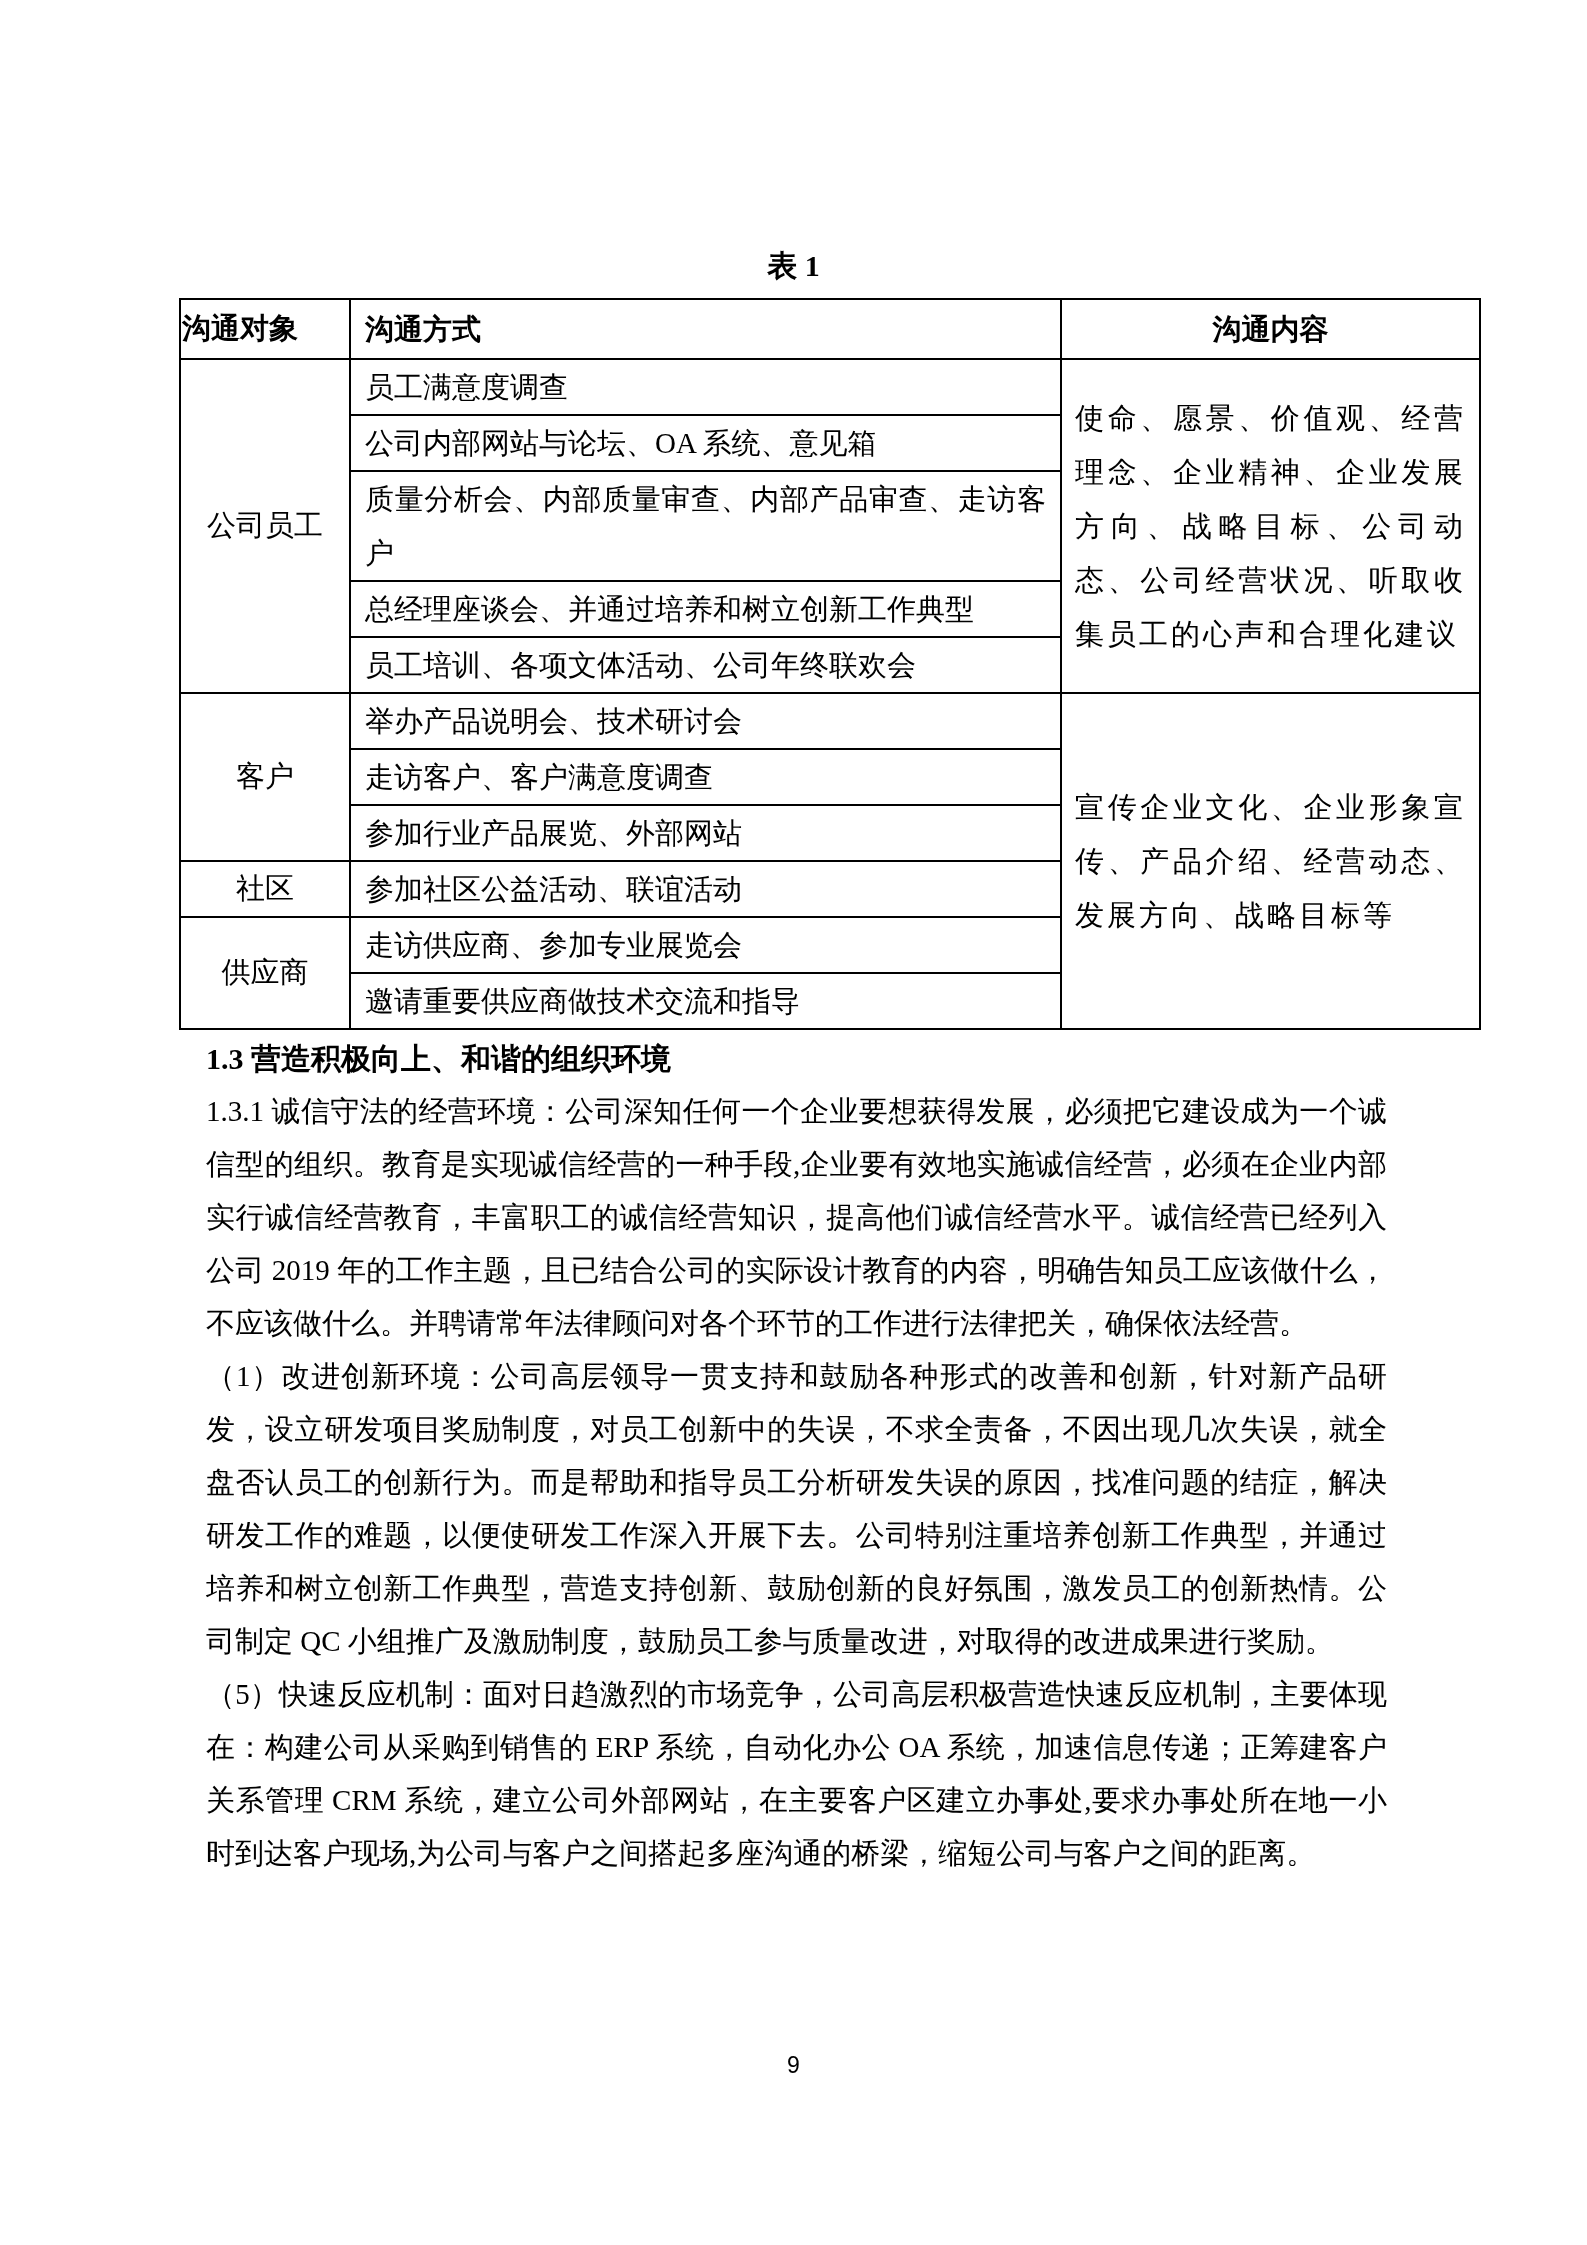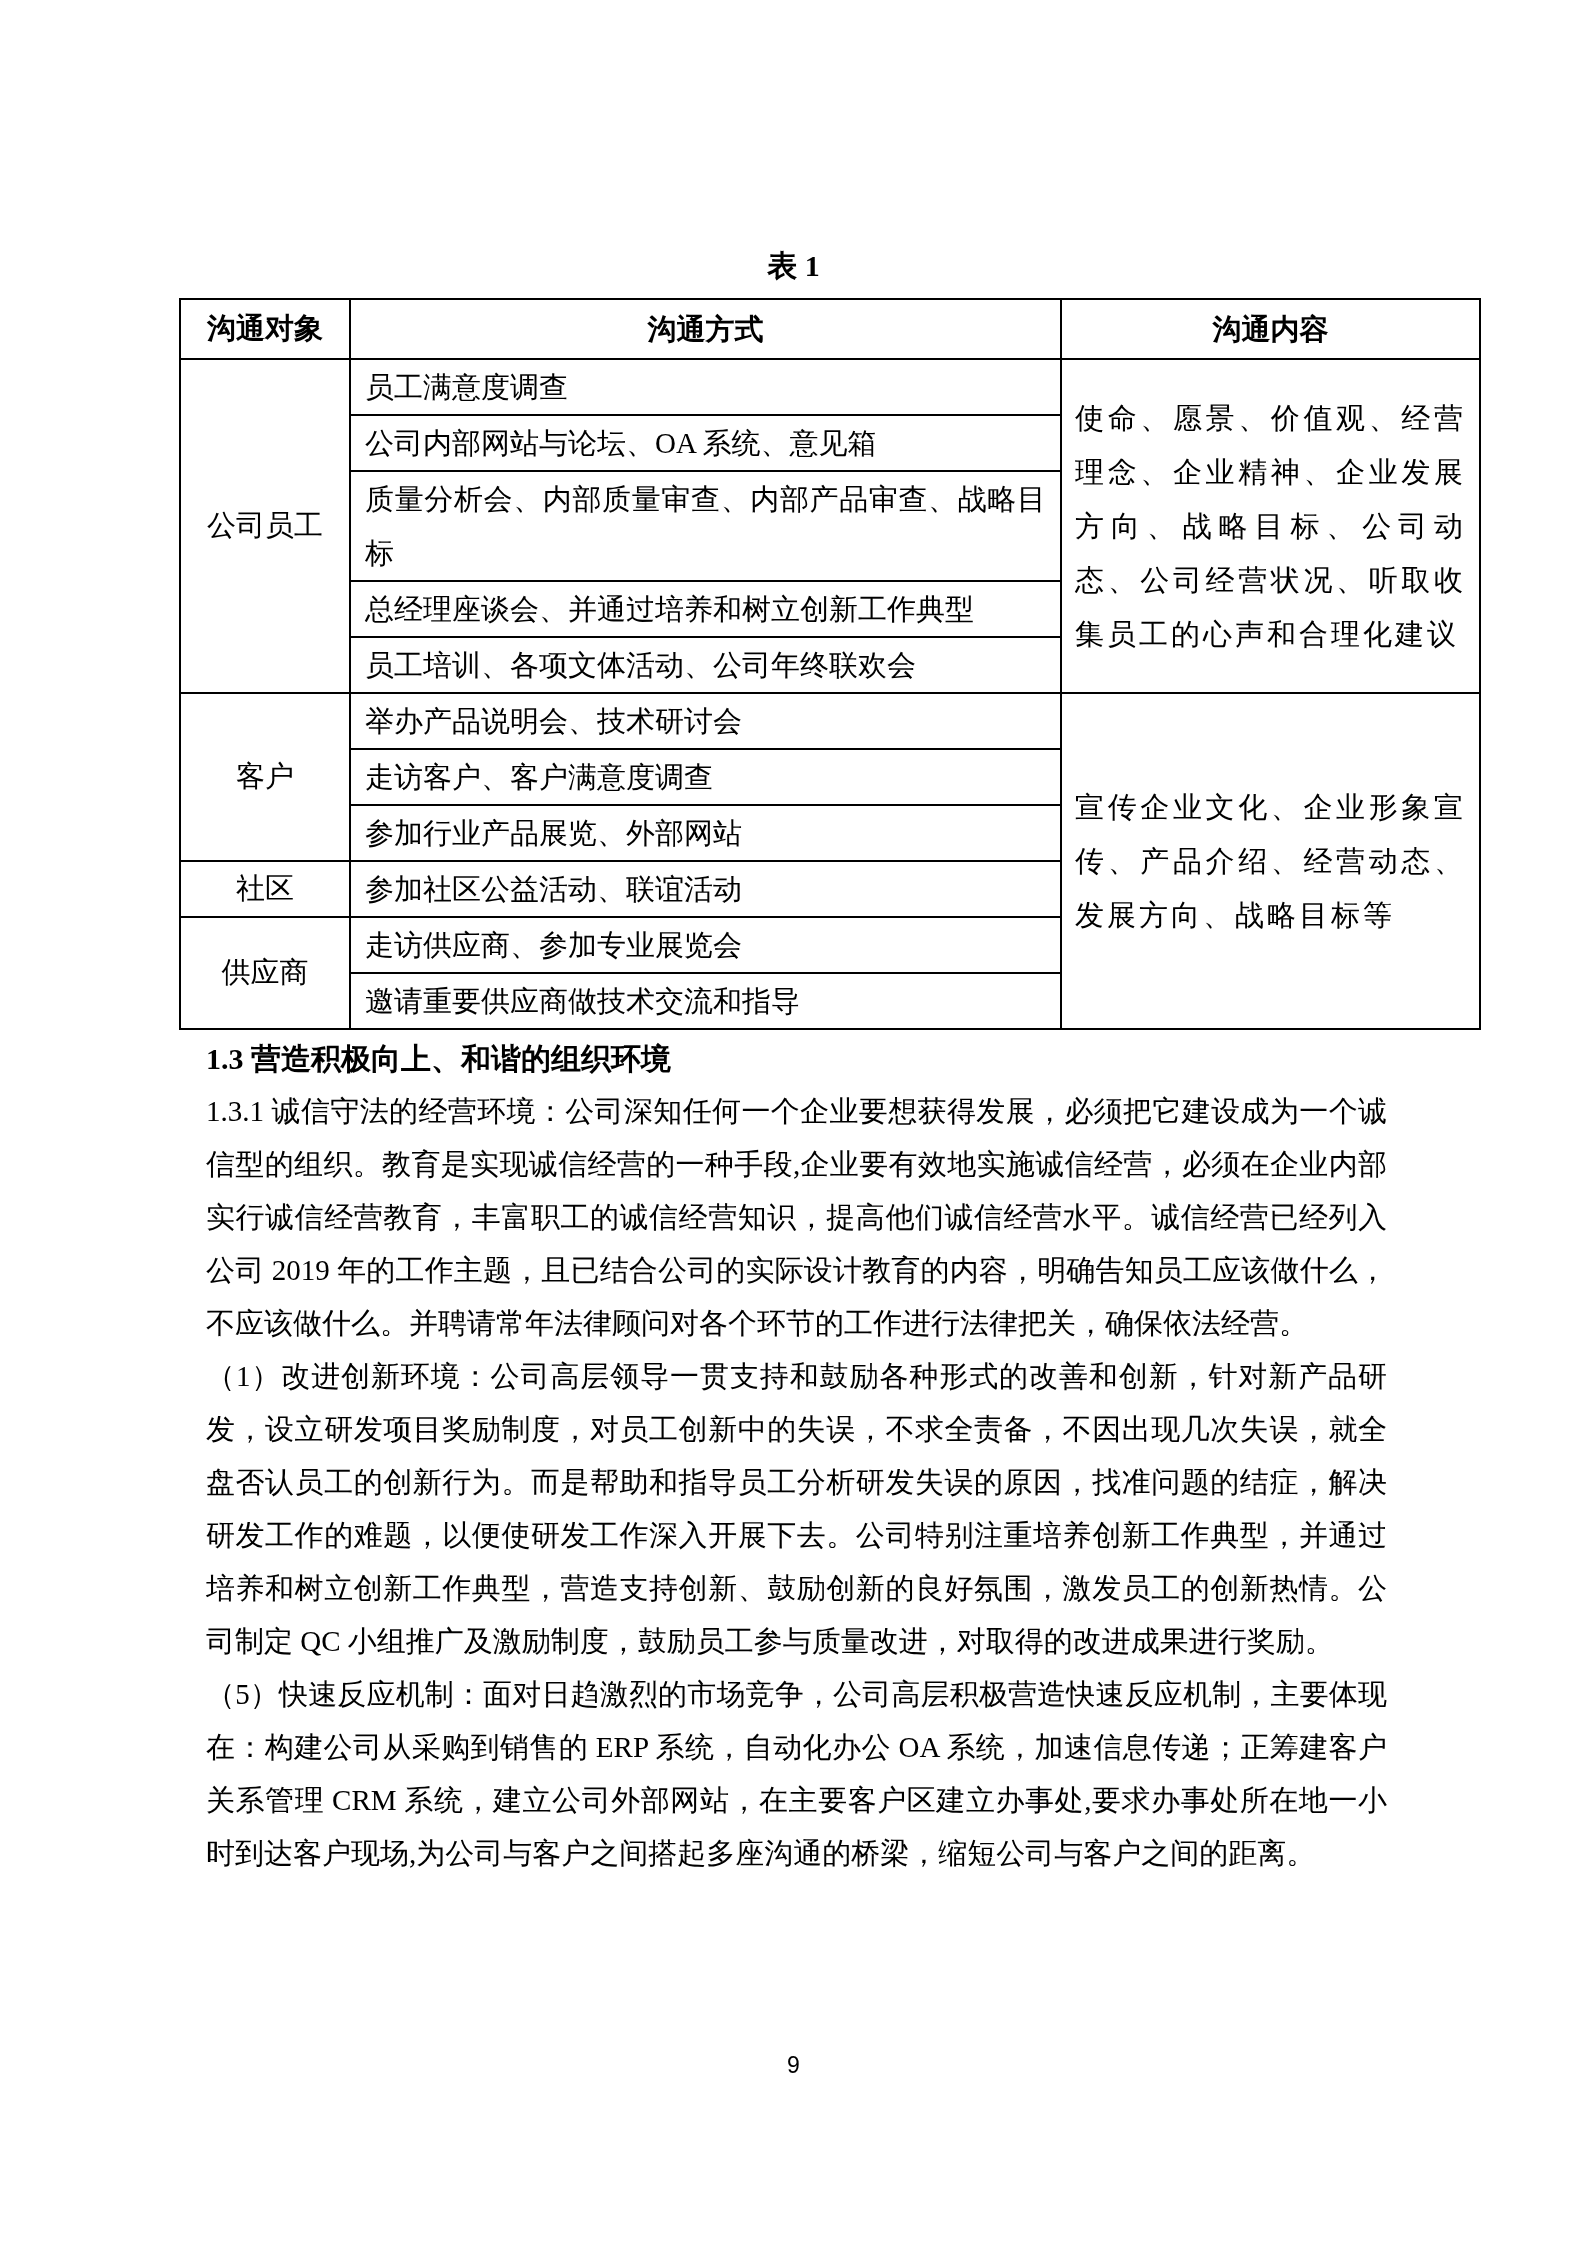--- a/index.html
+++ b/index.html
@@ -55,21 +55,21 @@
   }
   td.col-content {
     width: 391px;
     text-align: justify;
     padding: 2px 13px;
     line-height: 54px;
     letter-spacing: 3px;
   }
   td.hdr {
     font-weight: bold;
-    text-align: center;
+    text-align: left;
   }
   .body-text {
     position: absolute;
     top: 1032px;
     left: 206px;
     width: 1181px;
     font-size: 29px;
     line-height: 53px;
     text-align: justify;
   }
@@ -107,21 +107,21 @@
 
     <tr class="row">
       <td class="col-target" rowspan="5">公司员工</td>
       <td class="col-method">员工满意度调查</td>
       <td class="col-content" rowspan="5">使命、愿景、价值观、经营理念、企业精神、企业发展方向、战略目标、公司动态、公司经营状况、听取收集员工的心声和合理化建议</td>
     </tr>
     <tr class="row">
       <td class="col-method">公司内部网站与论坛、OA 系统、意见箱</td>
     </tr>
     <tr class="row-tall">
-      <td class="col-method">质量分析会、内部质量审查、内部产品审查、战略目标</td>
+      <td class="col-method">质量分析会、内部质量审查、内部产品审查、走访客户</td>
     </tr>
     <tr class="row">
       <td class="col-method">总经理座谈会、并通过培养和树立创新工作典型</td>
     </tr>
     <tr class="row">
       <td class="col-method">员工培训、各项文体活动、公司年终联欢会</td>
     </tr>
 
     <tr class="row">
       <td class="col-target" rowspan="3">客户</td>

